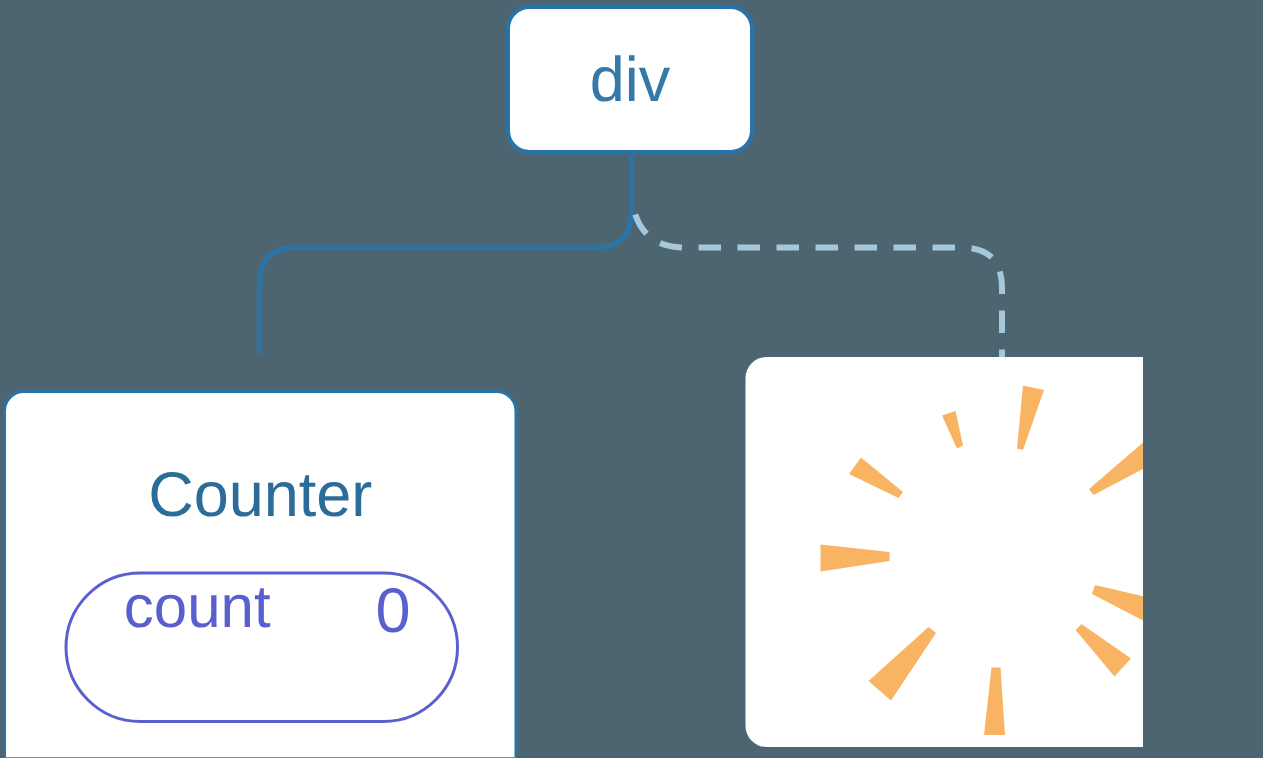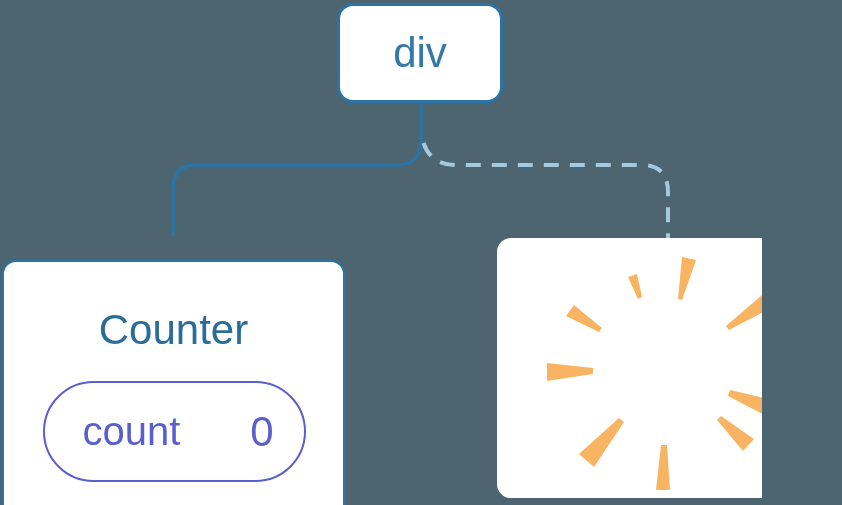--- a/index.html
+++ b/index.html
@@ -60,21 +60,21 @@
     font-weight: 500;
     color: var(--title-text);
   }
   #state-pill {
     position: absolute;
     left: 39px; top: 119px;
     width: 263px; height: 101px;
     border: 2px solid var(--state-purple);
     border-radius: 51px;
     display: flex;
-    align-items: center;
+    align-items: flex-start;
     color: var(--state-purple);
   }
   #state-key {
     width: 173px;
     display: flex; align-items: center; justify-content: center;
     font-size: 40px;
   }
   #pill-divider {
     width: 0;
     border-left: 2px solid var(--state-purple);

